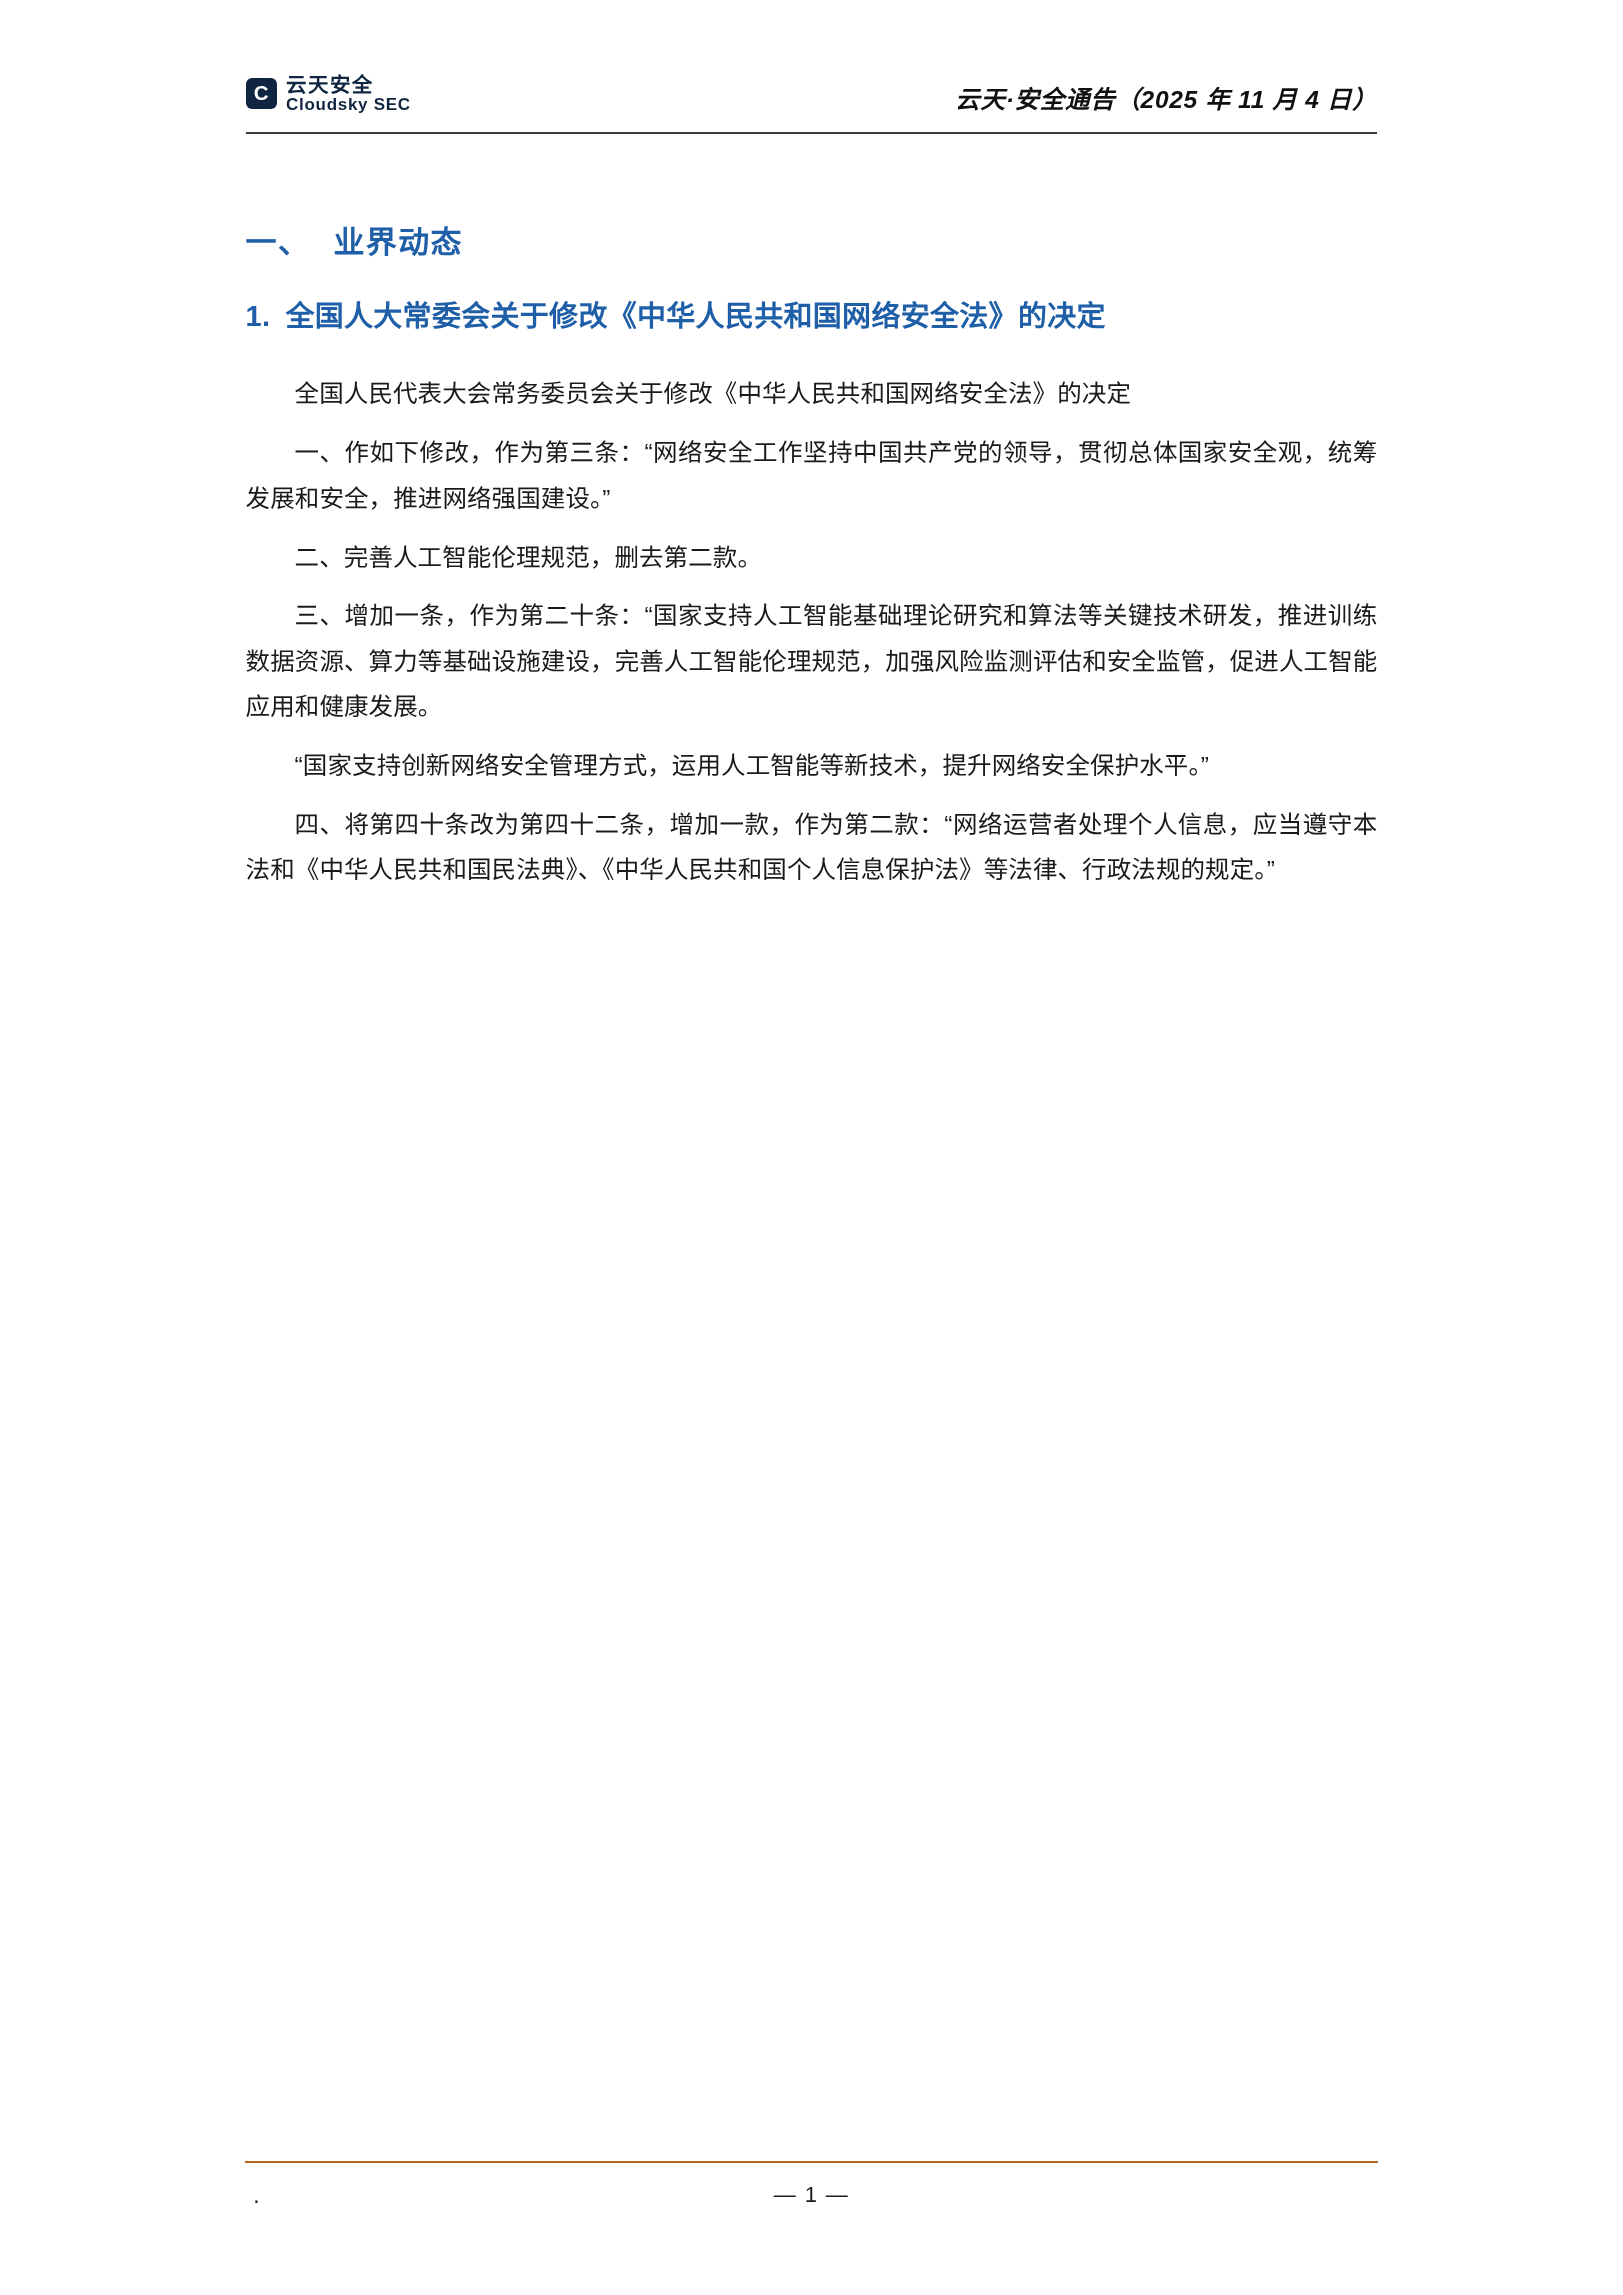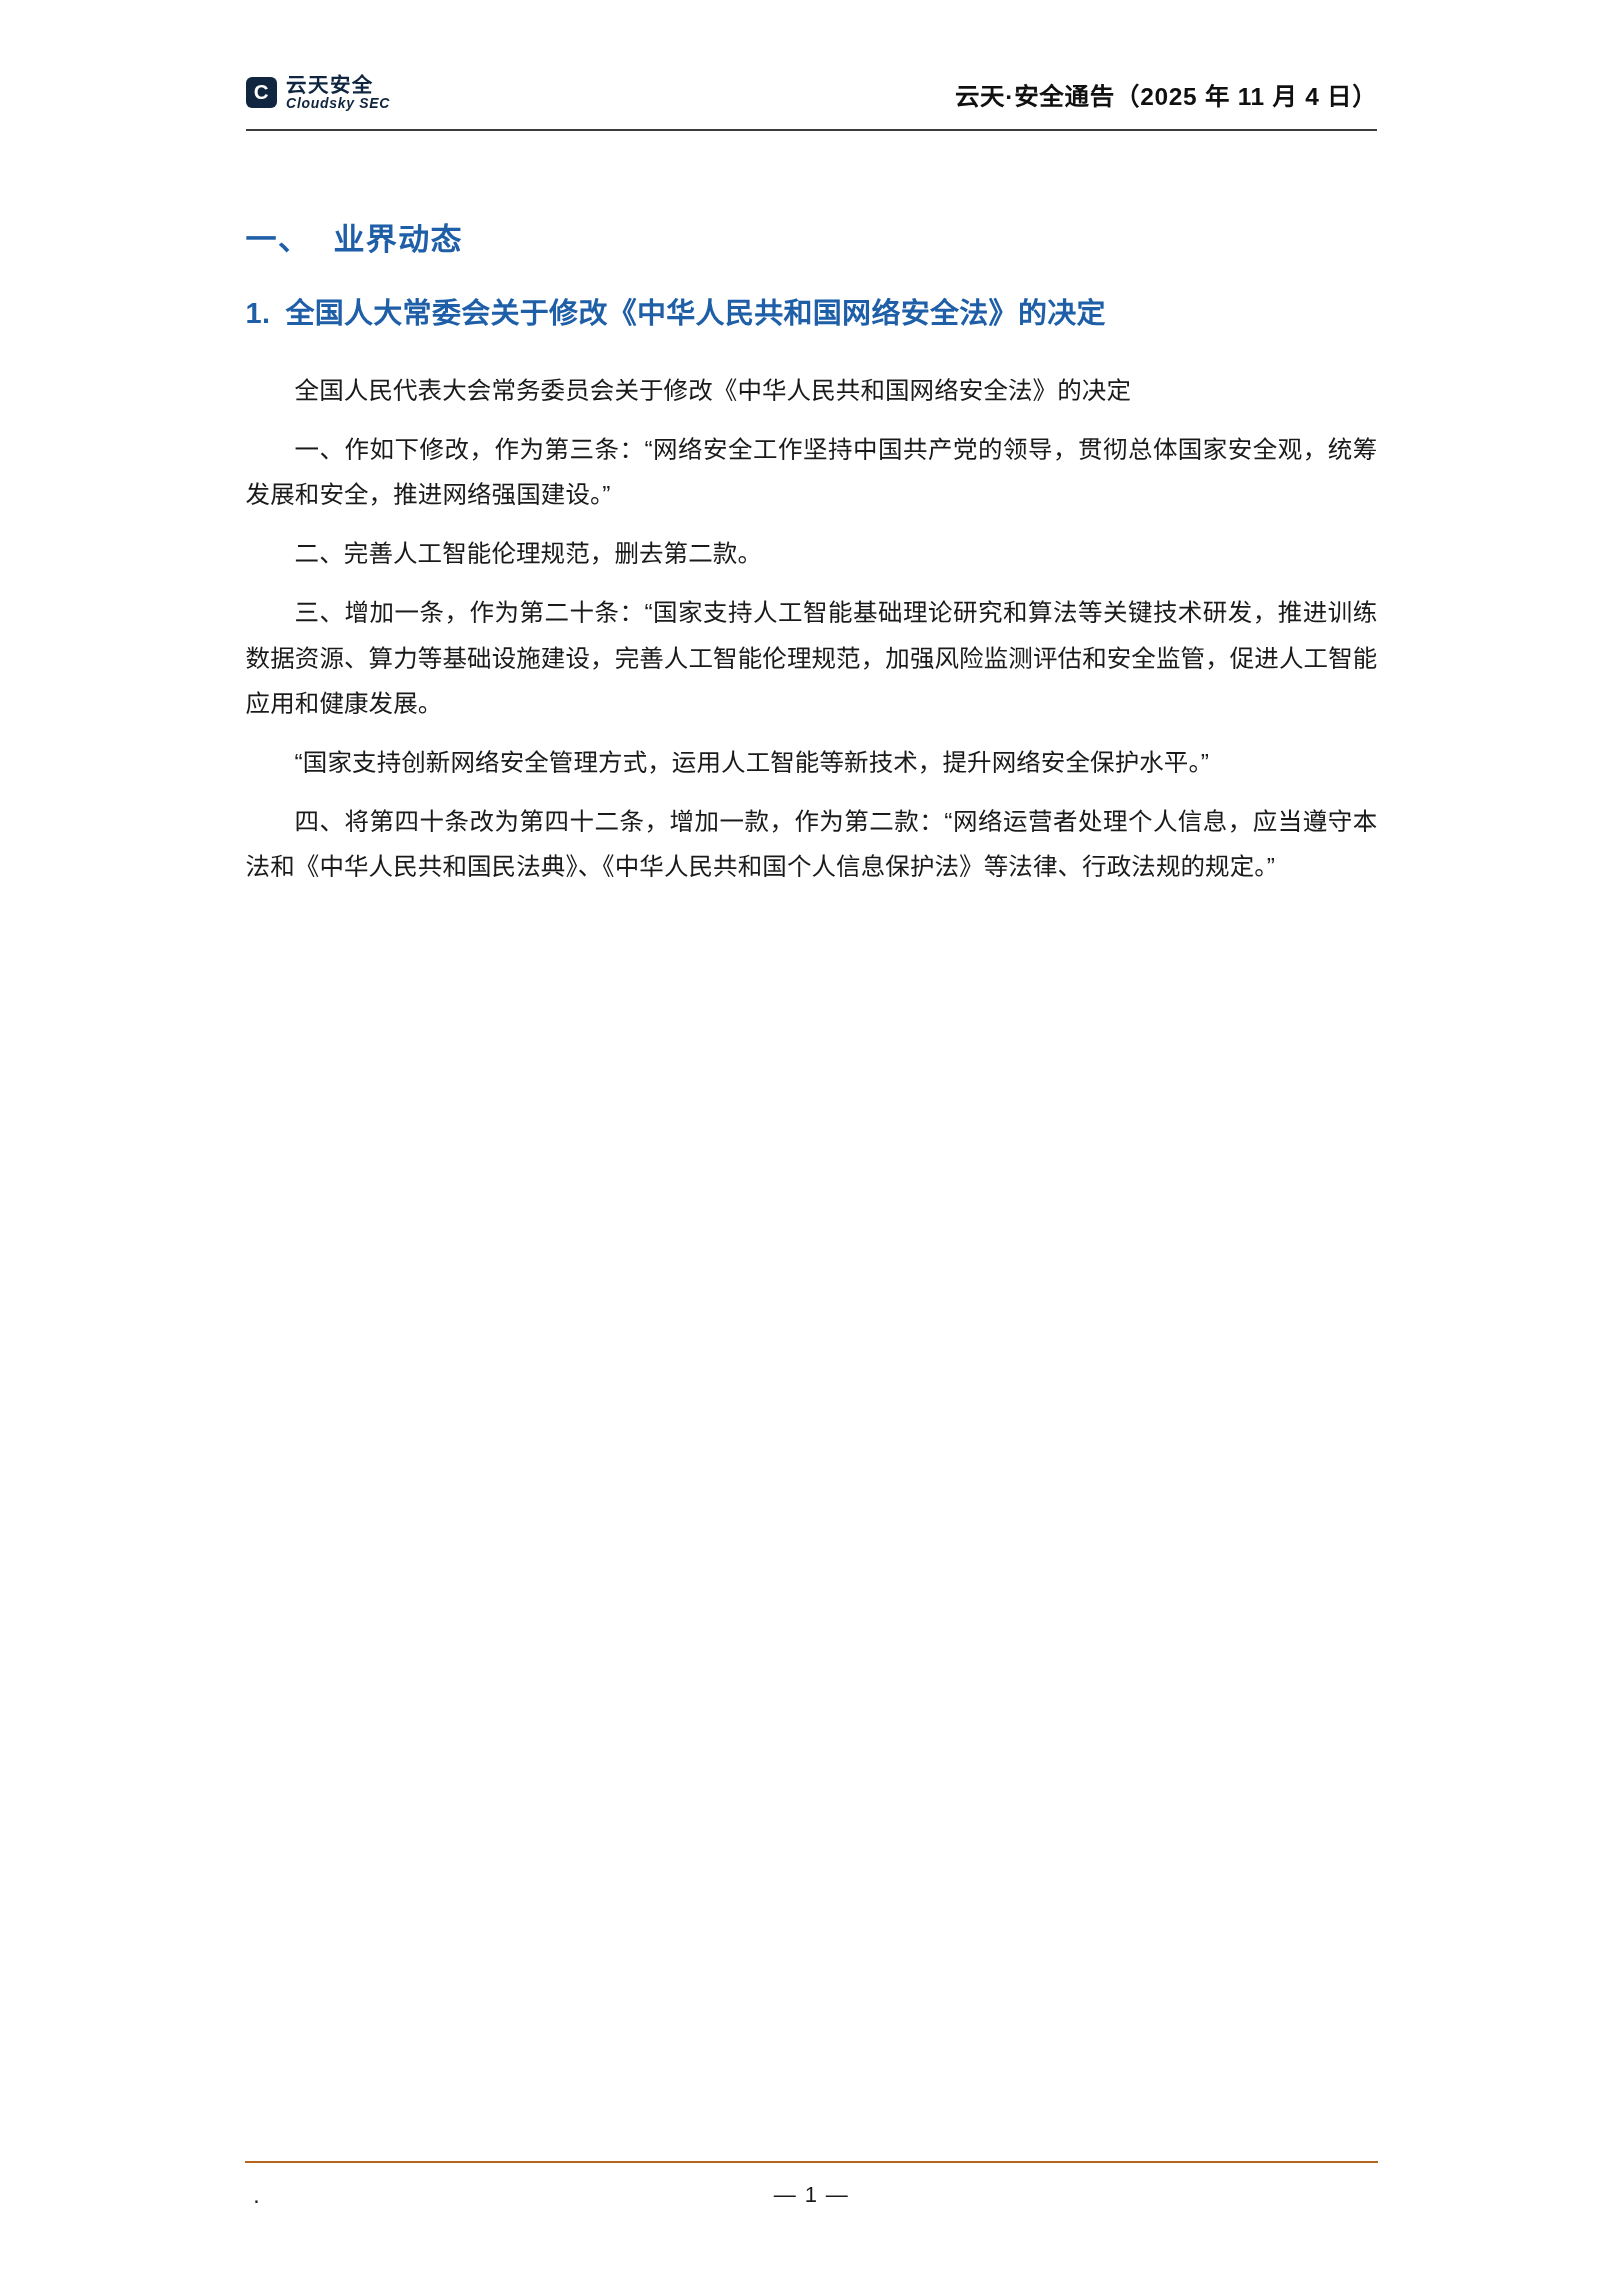--- a/index.html
+++ b/index.html
@@ -59,32 +59,32 @@
     flex-direction: column;
     line-height: 1.05;
   }
   .logo-cn {
     font-size: 20.5px;
     font-weight: bold;
     letter-spacing: 1.4px;
     color: #10253f;
   }
   .logo-en {
-    font-size: 14px;
+    font-size: 17px;
     font-weight: bold;
-    font-style: italic;
     letter-spacing: 0.7px;
     color: #10253f;
   }
   .header-title {
     font-size: 24.5px;
     font-weight: bold;
     color: #101010;
     letter-spacing: 0.7px;
     padding-bottom: 2.7px;
+    font-style: italic;
   }
 
   
   .content {
     padding-top: 83px;
     padding-left: 13.6px;
     padding-right: 13.6px;
   }
   h1.section-title {
     font-size: 31px;

